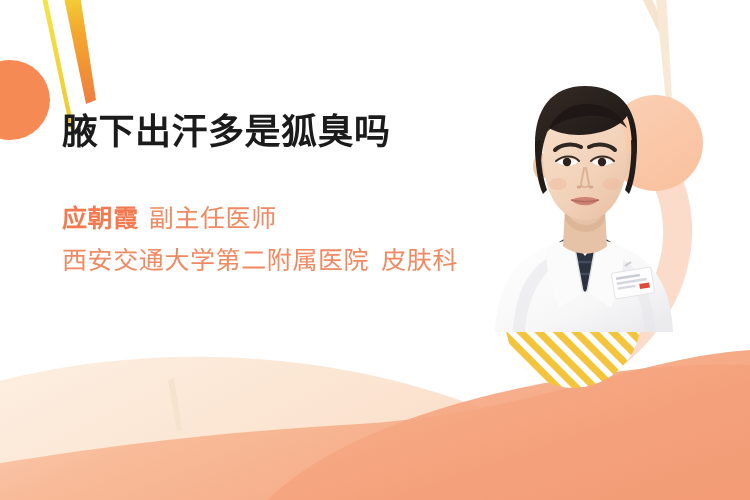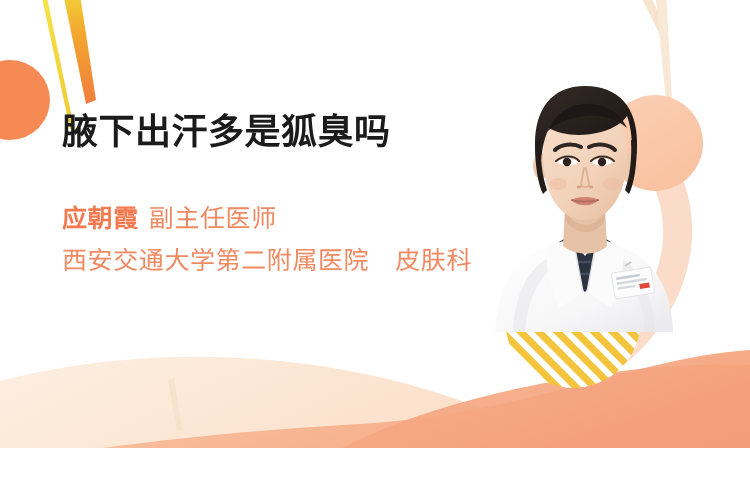--- a/index.html
+++ b/index.html
@@ -8,21 +8,21 @@
     padding: 0;
     background: #ffffff;
   }
   body {
     font-family: "Liberation Sans", "DejaVu Sans", sans-serif;
   }
 
   #card {
     position: relative;
     width: 750px;
-    height: 448px;
+    height: 500px;
     overflow: hidden;
     background: #ffffff;
   }
 
   #bg-svg {
     position: absolute;
     inset: 0;
     width: 750px;
     height: 500px;
     display: block;
@@ -86,21 +86,21 @@
   }
 
   #hospital-line {
     color: #f08a62;
     font-weight: 400;
     letter-spacing: 0.6px;
     margin-top: 2px;
   }
 
   #department {
-    margin-left: 26px;
+    margin-left: 12px;
   }
 </style>
 </head>
 <body>
 
 <div id="card">
 
   <svg id="bg-svg" viewBox="0 0 750 500" xmlns="http://www.w3.org/2000/svg">
     <defs>
       <linearGradient id="gradStripeOrange" x1="0" y1="0" x2="0" y2="1">

